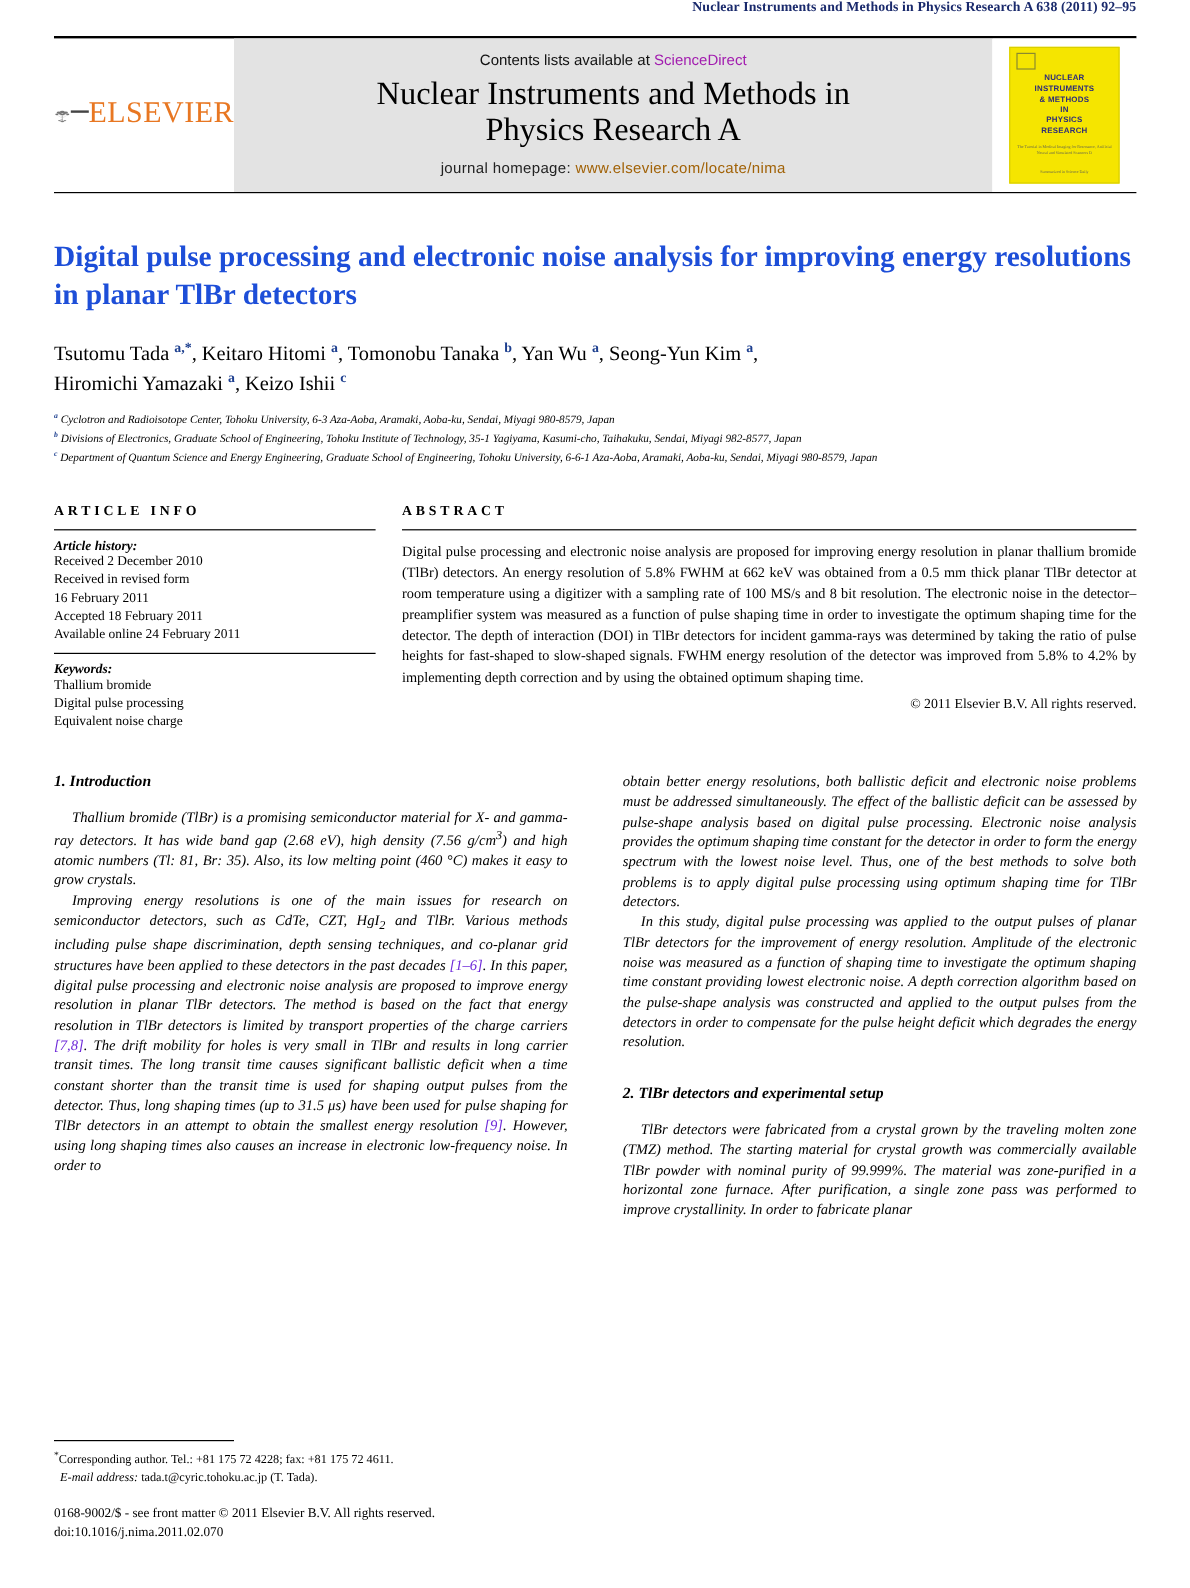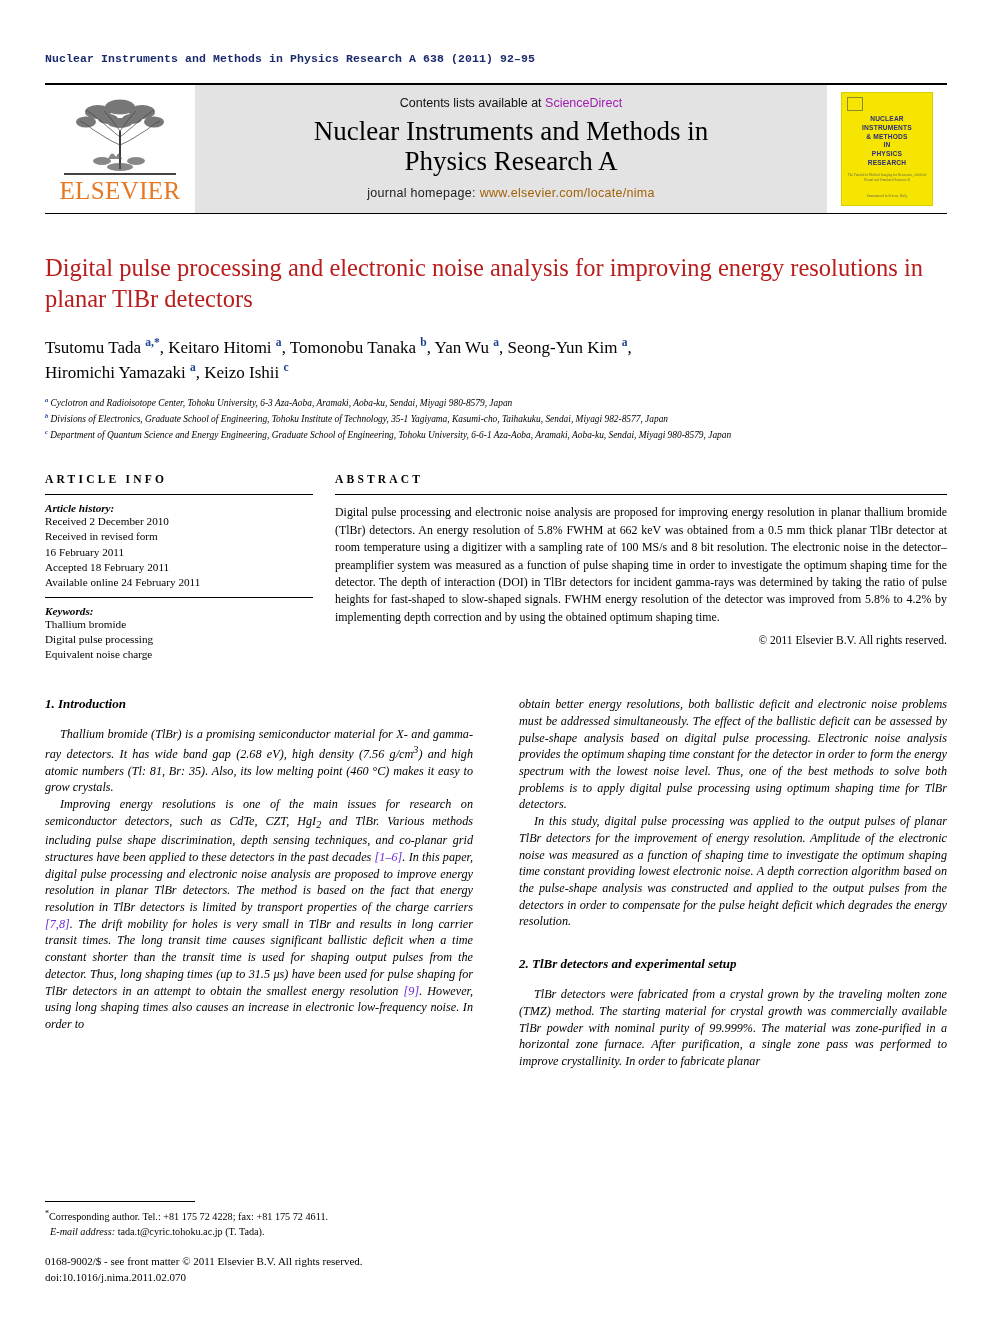--- a/index.html
+++ b/index.html
@@ -18,45 +18,44 @@
   .page {
     position: relative;
     width: 992px;
     height: 1323px;
     box-sizing: border-box;
     padding: 0 45px;
   }
 
   
   .running-head {
-    text-align: left;
-    font-family: Liberation Mono, monospace;
+    text-align: right;
+    font-family: Liberation Serif, serif;
     font-weight: bold;
     font-size: 11.5px;
     color: #1a2a6c;
-    padding-top: 52px;
     letter-spacing: .1px;
   }
 
   
   .masthead {
     margin-top: 18px;
     border-top: 2.2px solid #000;
     border-bottom: 1px solid #000;
     display: flex;
     align-items: stretch;
     height: 128px;
   }
   .mast-logo {
     width: 150px;
     flex: 0 0 150px;
     display: flex;
-    flex-direction: column;
+    flex-direction: row;
     align-items: center;
-    justify-content: center;
+    justify-content: space-between;
     padding-bottom: 4px;
     position: relative;
   }
   .tree-svg { display:block; margin-top:6px; }
   .elsevier-word {
     font-family: "Liberation Serif", serif;
     font-size: 25px;
     letter-spacing: .4px;
     color: #E87722;
     line-height: 1;
@@ -151,23 +150,23 @@
     font-size: 3.4px;
     color: #6a6a4a;
   }
 
   
   .title-block { margin-top: 38px; }
   .article-title {
     font-family: "Liberation Serif", serif;
     font-size: 24.5px;
     line-height: 1.28;
-    font-weight: normal;
+    font-weight: bold;
     margin: 0;
-    color: #b91c1c;
+    color: #1d4ed8;
   }
   .authors {
     margin-top: 20px;
     font-size: 17px;
     line-height: 1.42;
     color: #000;
   }
   .authors sup, .aff sup {
     color: #1d3f8f;
     font-size: 68%;

